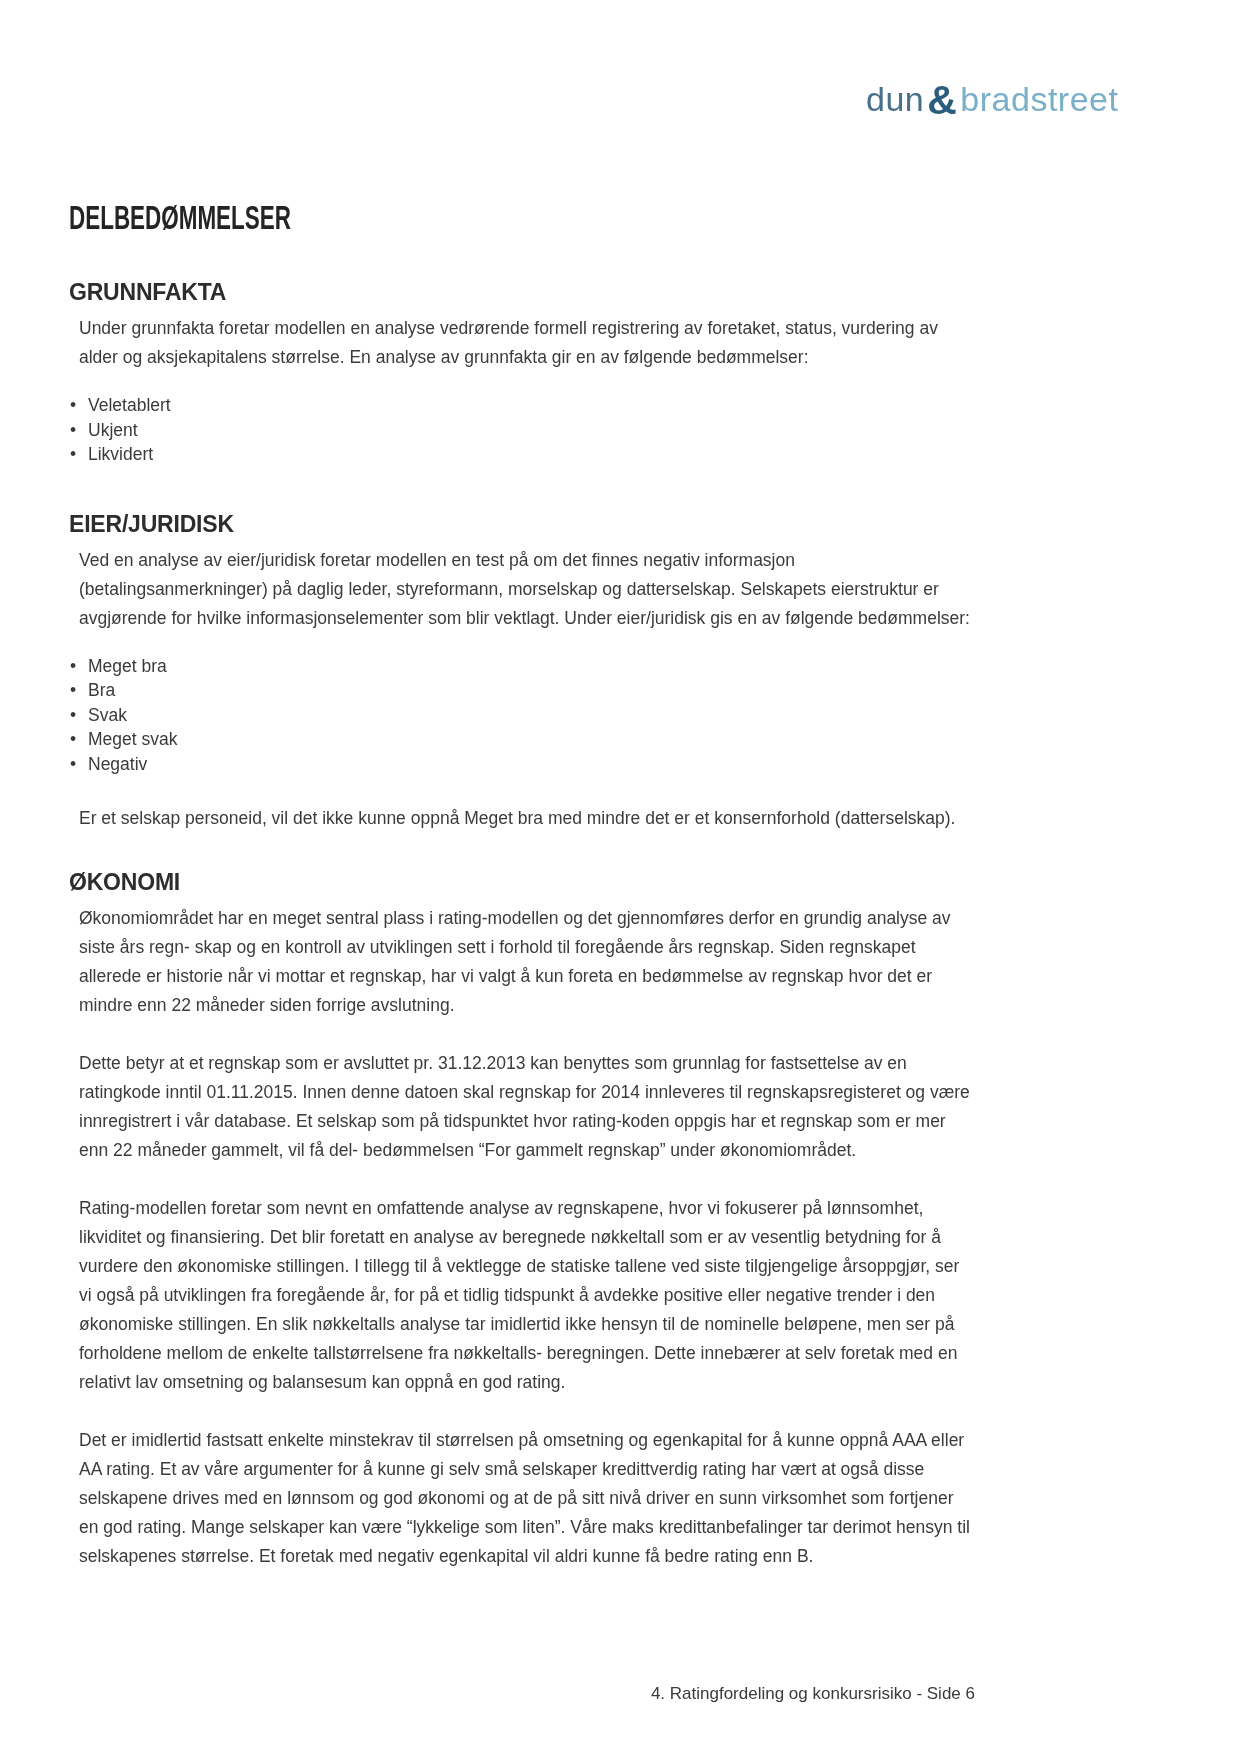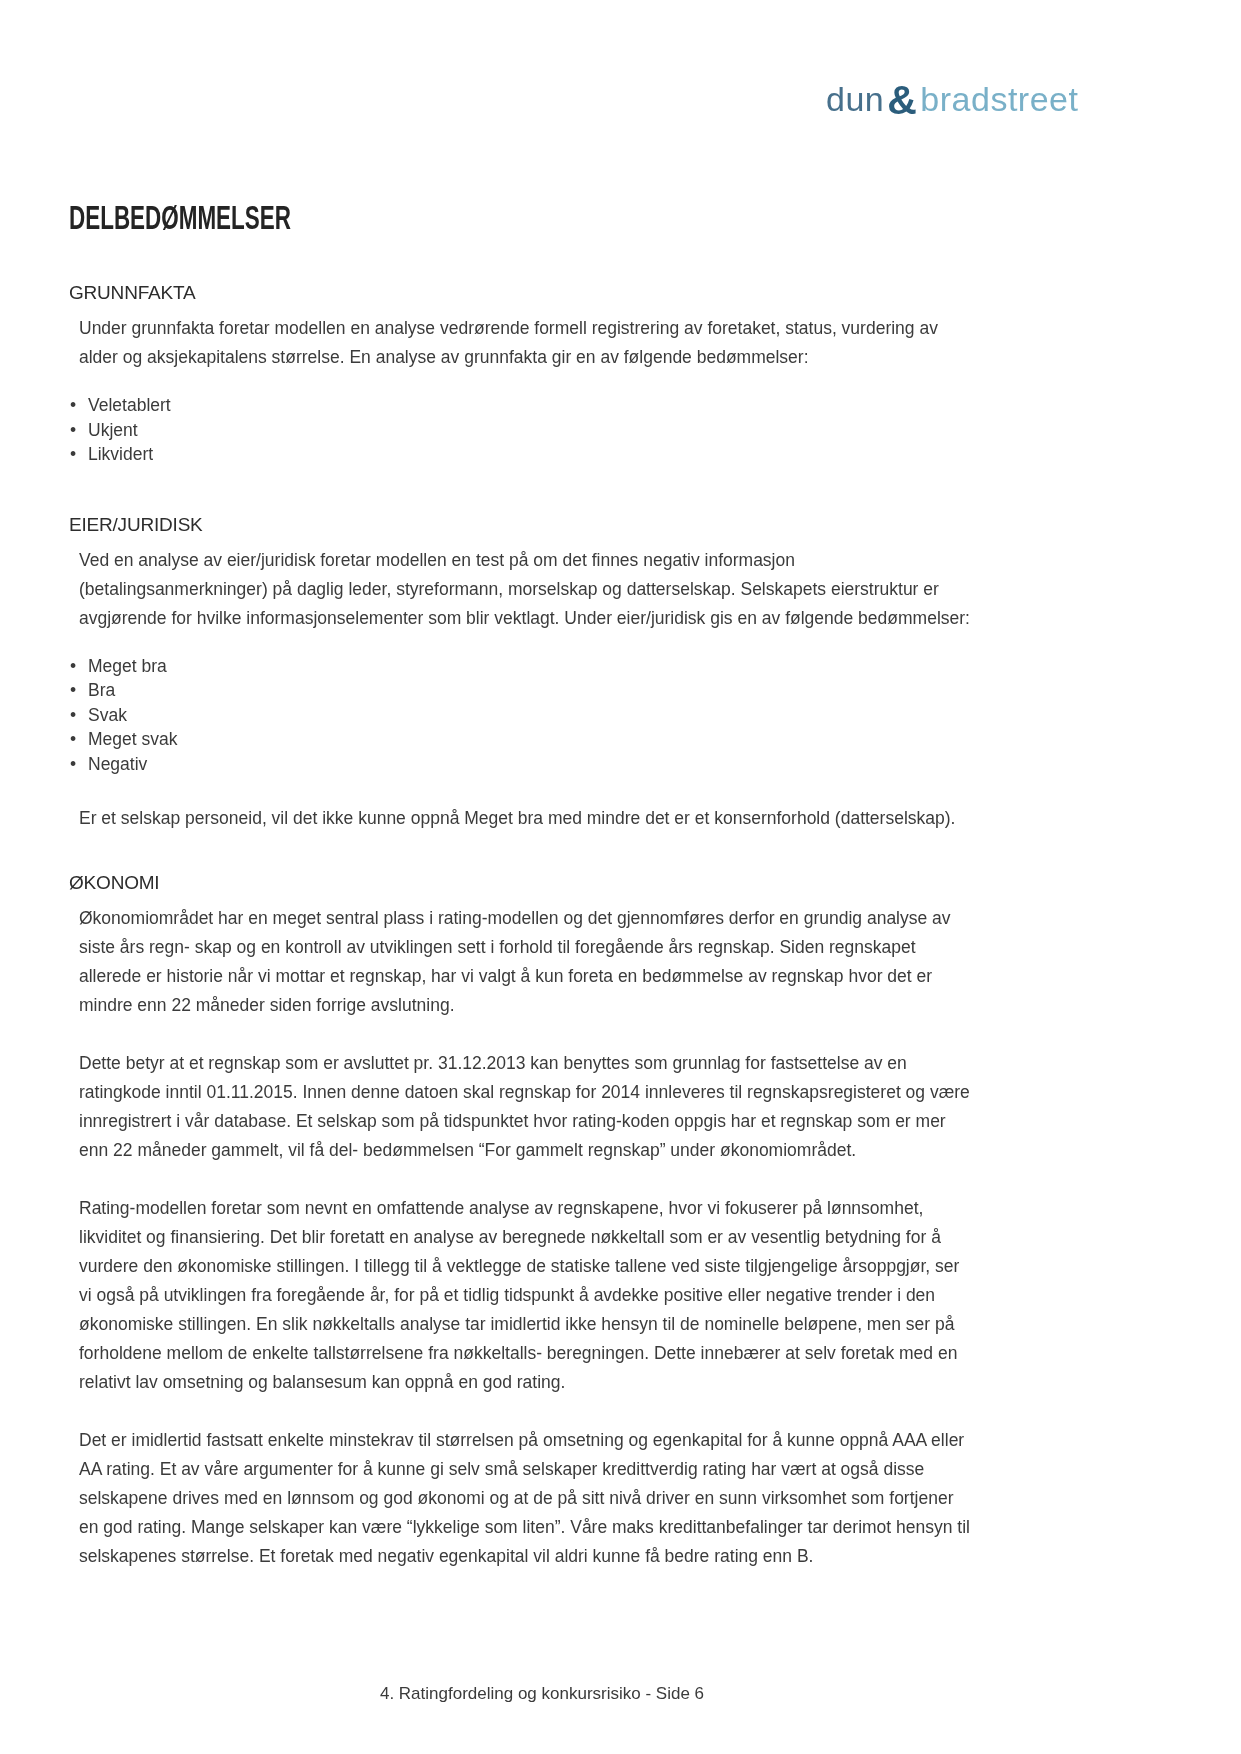--- a/index.html
+++ b/index.html
@@ -10,21 +10,21 @@
     height: 1754px;
     background: #ffffff;
     overflow: hidden;
     font-family: "Liberation Sans", "DejaVu Sans", sans-serif;
   }
 
   
   .logo {
     position: absolute;
     top: 80px;
-    left: 826px;
+    left: 866px;
     white-space: nowrap;
     font-size: 34px;
     font-weight: 400;
     letter-spacing: 0.5px;
     line-height: 38px;
   }
   .logo .dun  { color: #47708c; }
   .logo .amp  { color: #2b5d7c; font-weight: 700; font-size: 41px; margin: 0 3px; vertical-align: -3px; }
   .logo .brad { color: #79b0c8; }
 
@@ -46,23 +46,23 @@
     line-height: 36px;
     font-weight: 700;
     white-space: nowrap;
     transform: scaleX(0.66);
     transform-origin: left center;
   }
 
   .section-heading {
     margin: 46px 0 5px 0;
     color: #2d2d2d;
-    font-size: 19px;
+    font-size: 23px;
     line-height: 23px;
-    font-weight: 400;
+    font-weight: 700;
     letter-spacing: -0.2px;
   }
   .section-heading.tight { margin-top: 38px; }
 
   .para { margin: 10px; }
   .para + .para { margin-top: 29px; }
 
   .bullets {
     list-style: none;
     margin: 21px 0 0 0;
@@ -79,23 +79,23 @@
     left: 1px;
     top: 0;
     color: #3b3b3b;
   }
 
   .note { margin-top: 28px; }
 
   .footer {
     position: absolute;
     top: 1683px;
-    left: 86px;
+    left: 63px;
     width: 912px;
-    text-align: center;
+    text-align: right;
     font-size: 17px;
     line-height: 22px;
     color: #3b3b3b;
   }
 </style>
 </head>
 <body>
 
 <div class="page">
 

